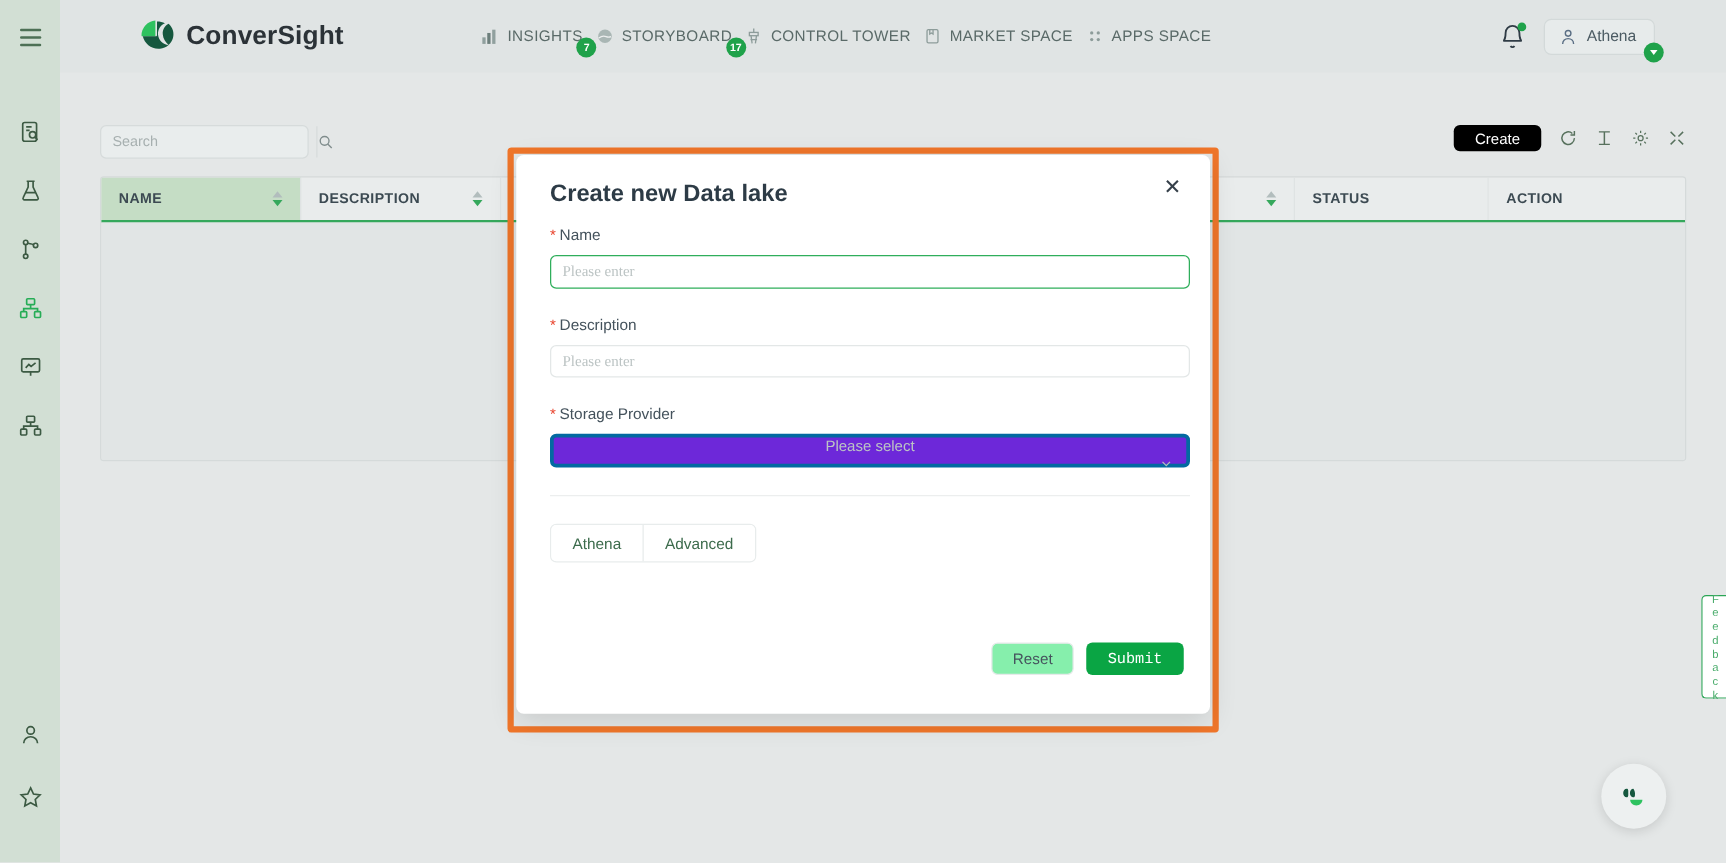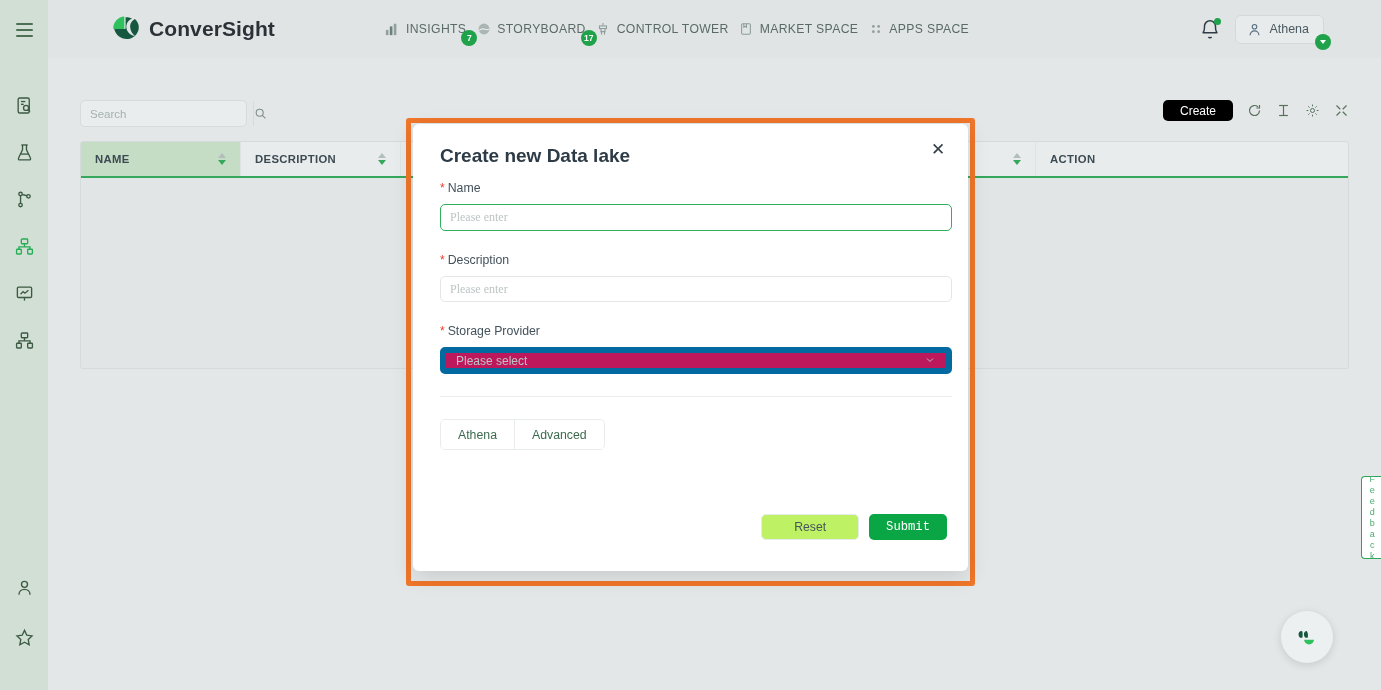--- a/index.html
+++ b/index.html
@@ -193,44 +193,44 @@
     width: 100%; height: 26px;
     border: 1px solid #e3e7e7; border-radius: 5px;
     background: #fff; padding: 0 9px;
     font-size: 12px; color: #44525c; outline: none;
     font-family: Liberation Serif, serif;
   }
   .f-input::placeholder { color: #bcc4c4; }
   .f-input.focused { border: 1.5px solid #2fae5b; height: 27px; }
   .f-select {
     width: 100%; height: 27px;
-    border: 6px solid #0369a1; border-radius: 5px;
-    background: #be185d; display: flex; align-items: center;
-    padding: 0 10px; cursor: pointer;
+    border: 3px solid #0369a1; border-radius: 5px;
+    background: #6d28d9; display: flex; align-items: center;
+    padding: 0 10px; cursor: pointer; flex-direction: column;
   }
   .f-select .ph { font-size: 12px; color: #bcc4c4; }
   .f-select .chev { margin-left: auto; }
 
   #divider { position: absolute; left: 27px; top: 272px; width: 512px; height: 1px; background: #eceeee; }
 
   #seg-group {
     position: absolute; left: 27px; top: 295px;
     display: flex; border: 1px solid #e8ecec; border-radius: 5px; overflow: hidden;
   }
   .seg {
     height: 29px; padding: 0 17px;
     display: flex; align-items: center; justify-content: center;
     font-size: 12.3px; color: #3c6b4c; background: #fff; cursor: pointer;
   }
   .seg + .seg { border-left: 1px solid #e8ecec; }
 
   #modal-actions { position: absolute; right: 21px; bottom: 31px; display: flex; align-items: center; gap: 10px; }
   #reset-btn {
-    height: 26px; padding: 0 32px; border: 1px solid #e6eaea; border-radius: 5px;
-    background: #bef264; color: #46545e; font-size: 12.2px; cursor: pointer;
+    height: 26px; padding: 0 16px; border: 1px solid #e6eaea; border-radius: 5px;
+    background: #86efac; color: #46545e; font-size: 12.2px; cursor: pointer;
     font-family: "Liberation Sans", sans-serif;
   }
   #submit-btn {
     height: 26px; padding: 0 17px; border: none; border-radius: 5px;
     background: #0aa544; color: #fff; font-size: 12.2px; cursor: pointer;
     font-family: Liberation Mono, monospace;
   }
 </style>
 </head>
 <body>
@@ -450,20 +450,23 @@
             <i class="dn"></i>
           </span>
       </div>
       <div class="th" style="width:635px">
         <span>STORAGE</span>
         <span class="sort">
             <i class="up"></i>
             <i class="dn"></i>
           </span>
       </div>
+      <div class="th" style="width:155px">
+        <span>STATUS</span>
+      </div>
       <div class="th" style="flex:1;border-right:none">
         <span>ACTION</span>
       </div>
     </div>
     <div id="table-body"></div>
   </div>
 
   <div id="feedback-tab">
     <span>Feedback</span>
   </div>

